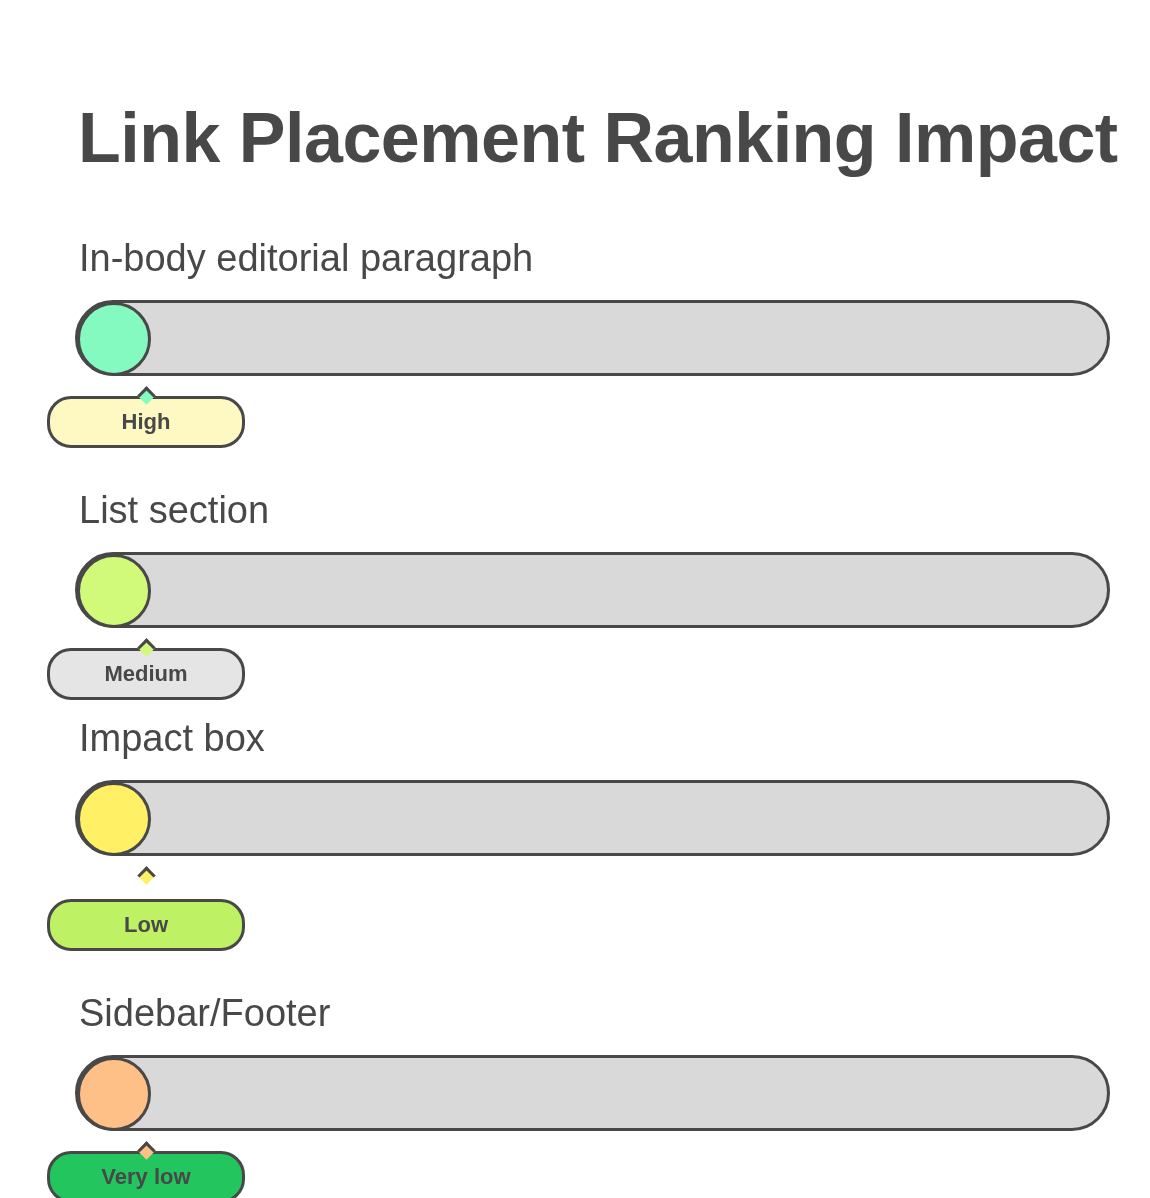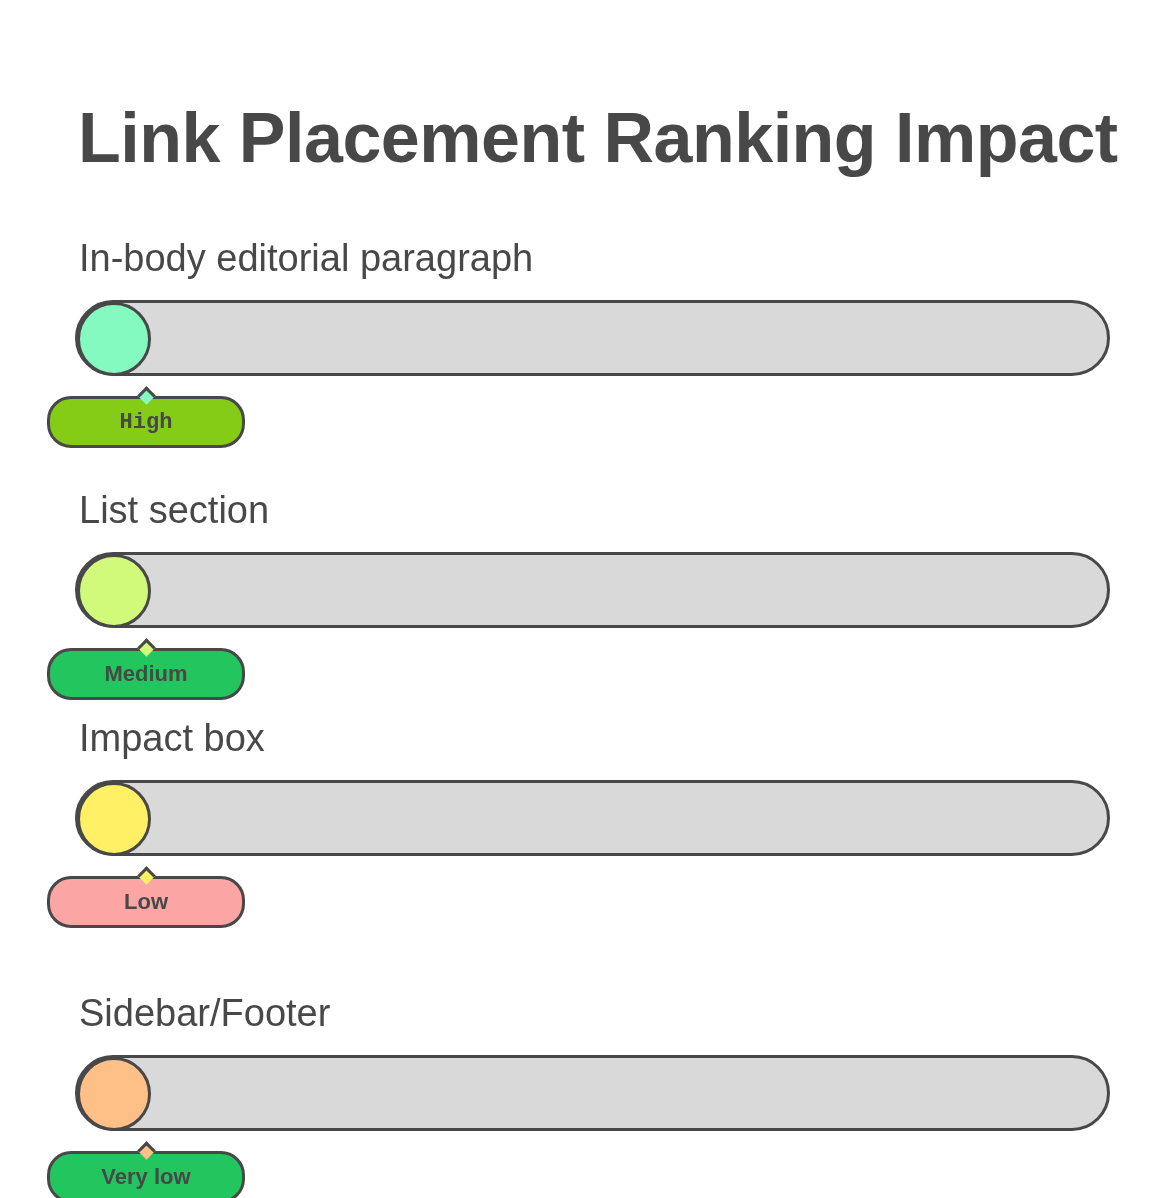--- a/index.html
+++ b/index.html
@@ -22,43 +22,43 @@
 </head>
 <body>
 
 <div class="title">Link Placement Ranking Impact</div>
 
 <div class="row" style="top:236px">
   <div class="row-label">In-body editorial paragraph</div>
   <div class="track">
     <div class="knob" style="background: rgb(132, 250, 192);"></div>
   </div>
-  <div class="pill" style="background: #84cc16; font-family: Liberation Mono, monospace;">
+  <div class="pill" style="background: #fef9c3;">
     <span>High</span>
   </div>
   <div class="pill-notch" style="background: rgb(132, 250, 192);"></div>
 </div>
 
 <div class="row" style="top:488px">
   <div class="row-label">List section</div>
   <div class="track">
     <div class="knob" style="background: rgb(209, 249, 122);"></div>
   </div>
-  <div class="pill" style="background: #22c55e;">
+  <div class="pill" style="background: #e5e5e5;">
     <span>Medium</span>
   </div>
   <div class="pill-notch" style="background: rgb(209, 249, 122);"></div>
 </div>
 
 <div class="row" style="top:716px">
   <div class="row-label">Impact box</div>
   <div class="track">
     <div class="knob" style="background: rgb(255, 240, 102);"></div>
   </div>
-  <div class="pill" style="background: #fca5a5;">
+  <div class="pill" style="background: #bef264; margin-top: 23px;">
     <span>Low</span>
   </div>
   <div class="pill-notch" style="background: rgb(255, 240, 102);"></div>
 </div>
 
 <div class="row" style="top:991px">
   <div class="row-label">Sidebar/Footer</div>
   <div class="track">
     <div class="knob" style="background: rgb(255, 192, 136);"></div>
   </div>

